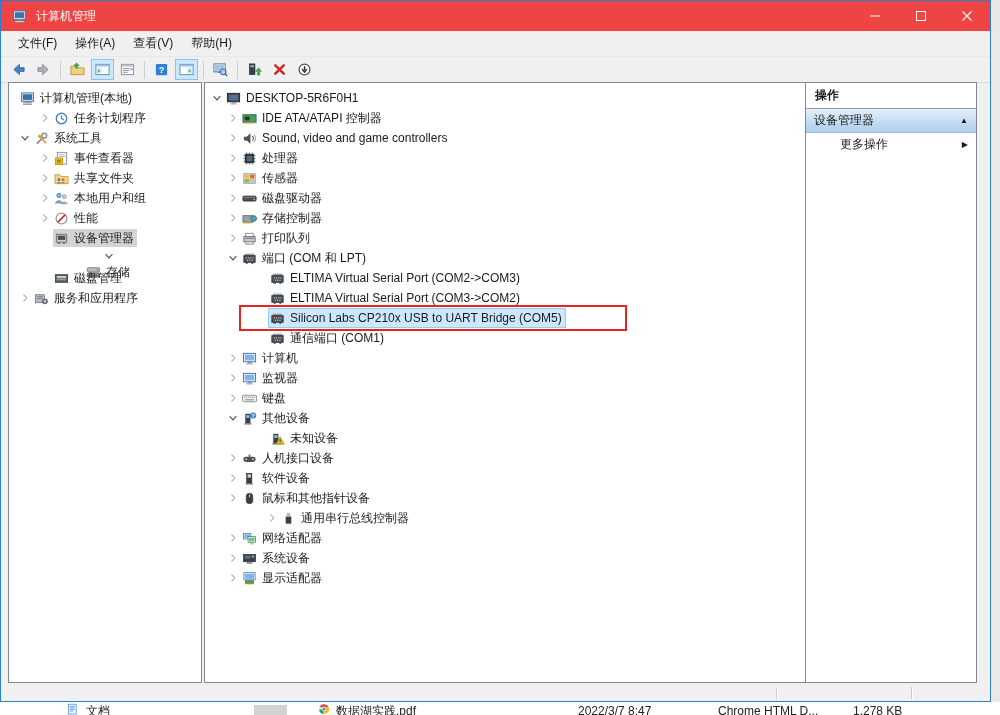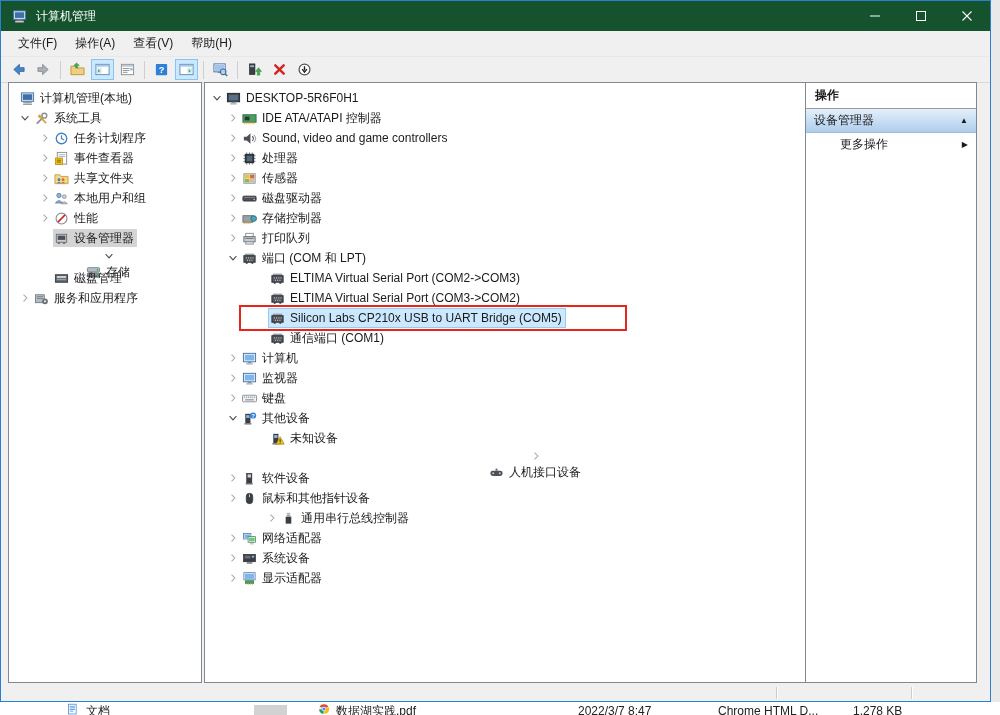--- a/index.html
+++ b/index.html
@@ -8,21 +8,21 @@
     background:#e9e9e9;
     font-family:"Liberation Sans","DejaVu Sans",sans-serif;
     font-size:12px;color:#1a1a1a;
     -webkit-font-smoothing:antialiased;
   }
   #window{
     position:absolute;left:0;top:0;width:991px;height:702px;
     background:#f0f0f0;border:1px solid #2a7fd0;box-sizing:border-box;overflow:hidden;
   }
   
-  .titlebar{height:30px;background:#14532d;display:flex;align-items:center;}
+  .titlebar{height:30px;background:#ef4444;display:flex;align-items:center;}
   .titlebar .app-icon{width:16px;height:16px;margin-left:11px;display:flex;align-items:center;}
   .titlebar .title-text{color:#fff;font-size:12px;margin-left:8px;flex:1;}
   .caption-btn{width:46px;height:30px;display:flex;align-items:center;justify-content:center;}
   
   .menubar{height:25px;display:flex;align-items:center;padding-left:8px;background:#f0f0f0;border-bottom:1px solid #e8e8e8;}
   .menu-item{padding:0 9px;height:25px;line-height:25px;}
   
   .toolbar{height:25px;display:flex;align-items:center;padding-left:5px;background:#f0f0f0;border-bottom:1px solid #d9d9d9;}
   .tb-btn{width:23px;height:21px;display:flex;align-items:center;justify-content:center;margin:0 1px;border:1px solid transparent;box-sizing:border-box;}
   .tb-btn.active{background:#cce8ff;border:1px solid #84c5f5;}
@@ -191,52 +191,52 @@
               <svg width="15" height="15" viewBox="0 0 16 16">
                 <rect x="1.5" y="2" width="13" height="9" fill="#d6e9f8" stroke="#4a6fa5"></rect>
                 <rect x="3" y="3.5" width="10" height="6" fill="#3f6fa8"></rect>
                 <rect x="6" y="11" width="4" height="1.3" fill="#8a8f98"></rect>
                 <rect x="3.5" y="12.5" width="9" height="2" fill="#c7ccd2" stroke="#6b7077" stroke-width="0.6"></rect>
               </svg>
             </span>
             <span class="row-label">计算机管理(本地)</span>
           </span>
         </div>
+        <div class="tree-row" style="padding-left: 28px;">
+          <span class="chev">
+            <svg width="12" height="12" viewBox="0 0 16 16">
+              <path d="M6 3.5 L10.5 8 L6 12.5" stroke="#a6a6a6" stroke-width="1.4" fill="none"></path>
+            </svg>
+          </span>
+          <span class="row-inner">
+            <span class="t-icon">
+              <svg width="15" height="15" viewBox="0 0 16 16">
+                <circle cx="8" cy="8" r="5.6" fill="#fff" stroke="#3f7fc4" stroke-width="1.4"></circle>
+                <path d="M8 4.5 V8 L10.8 9.6" stroke="#3f7fc4" stroke-width="1.3" fill="none"></path>
+              </svg>
+            </span>
+            <span class="row-label">任务计划程序</span>
+          </span>
+        </div>
         <div class="tree-row" style="padding-left: 8px;">
           <span class="chev">
             <svg width="12" height="12" viewBox="0 0 16 16">
               <path d="M3.5 5.5 L8 10.5 L12.5 5.5" stroke="#4b4b4b" stroke-width="1.4" fill="none"></path>
             </svg>
           </span>
           <span class="row-inner">
             <span class="t-icon">
               <svg width="15" height="15" viewBox="0 0 16 16">
                 <path d="M3 13.5 L10 6.5" stroke="#8a8f98" stroke-width="2"></path>
                 <circle cx="11" cy="5" r="2.6" fill="none" stroke="#8a8f98" stroke-width="1.5"></circle>
                 <path d="M13 13 L6 6" stroke="#d8a23a" stroke-width="1.8"></path>
                 <rect x="4.5" y="4" width="3" height="3" fill="#d8a23a" transform="rotate(45 6 5.5)"></rect>
               </svg>
             </span>
             <span class="row-label">系统工具</span>
-          </span>
-        </div>
-        <div class="tree-row" style="padding-left: 28px;">
-          <span class="chev">
-            <svg width="12" height="12" viewBox="0 0 16 16">
-              <path d="M6 3.5 L10.5 8 L6 12.5" stroke="#a6a6a6" stroke-width="1.4" fill="none"></path>
-            </svg>
-          </span>
-          <span class="row-inner">
-            <span class="t-icon">
-              <svg width="15" height="15" viewBox="0 0 16 16">
-                <circle cx="8" cy="8" r="5.6" fill="#fff" stroke="#3f7fc4" stroke-width="1.4"></circle>
-                <path d="M8 4.5 V8 L10.8 9.6" stroke="#3f7fc4" stroke-width="1.3" fill="none"></path>
-              </svg>
-            </span>
-            <span class="row-label">任务计划程序</span>
           </span>
         </div>
         <div class="tree-row" style="padding-left: 28px;">
           <span class="chev">
             <svg width="12" height="12" viewBox="0 0 16 16">
               <path d="M6 3.5 L10.5 8 L6 12.5" stroke="#a6a6a6" stroke-width="1.4" fill="none"></path>
             </svg>
           </span>
           <span class="row-inner">
             <span class="t-icon">
@@ -717,21 +717,21 @@
                 <rect x="4.5" y="4.4" width="3.5" height="3" fill="#8fb8d8"></rect>
                 <rect x="2.5" y="13" width="7.5" height="1.4" fill="#6b7077"></rect>
                 <path d="M10.8 6.2 L15.2 14 H6.4 Z" fill="#f5c518" stroke="#9a7b00" stroke-width="0.7"></path>
                 <rect x="10.3" y="8.8" width="1" height="2.8" fill="#222"></rect>
                 <rect x="10.3" y="12.4" width="1" height="1" fill="#222"></rect>
               </svg>
             </span>
             <span class="row-label">未知设备</span>
           </span>
         </div>
-        <div class="tree-row" style="padding-left: 20px; flex-direction: column;">
+        <div class="tree-row" style="padding-left: 20px;">
           <span class="chev">
             <svg width="12" height="12" viewBox="0 0 16 16">
               <path d="M6 3.5 L10.5 8 L6 12.5" stroke="#a6a6a6" stroke-width="1.4" fill="none"></path>
             </svg>
           </span>
           <span class="row-inner">
             <span class="t-icon">
               <svg width="15" height="15" viewBox="0 0 16 16">
                 <rect x="1.5" y="6" width="13" height="5.6" rx="2.6" fill="#4d5157"></rect>
                 <circle cx="4.5" cy="8.8" r="1" fill="#c8cdd2"></circle>

